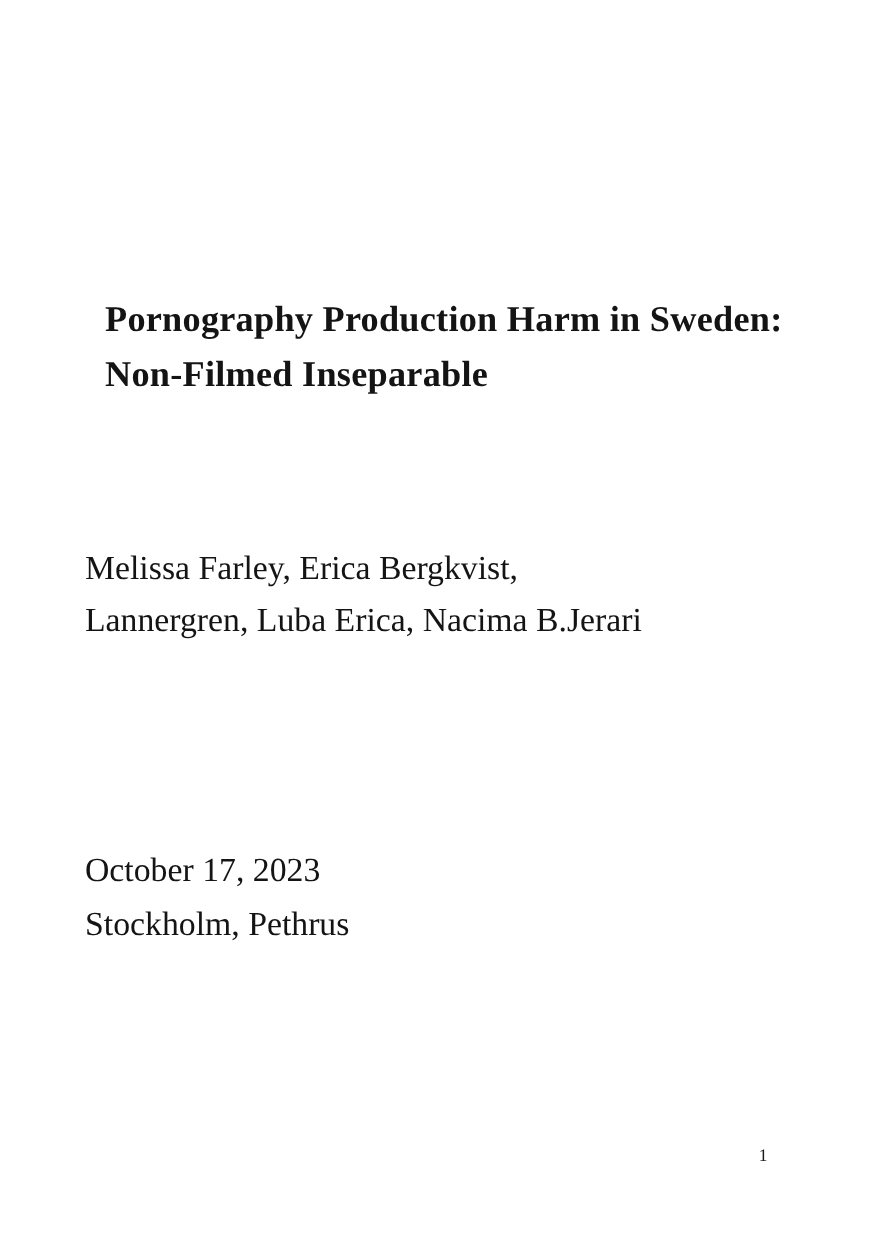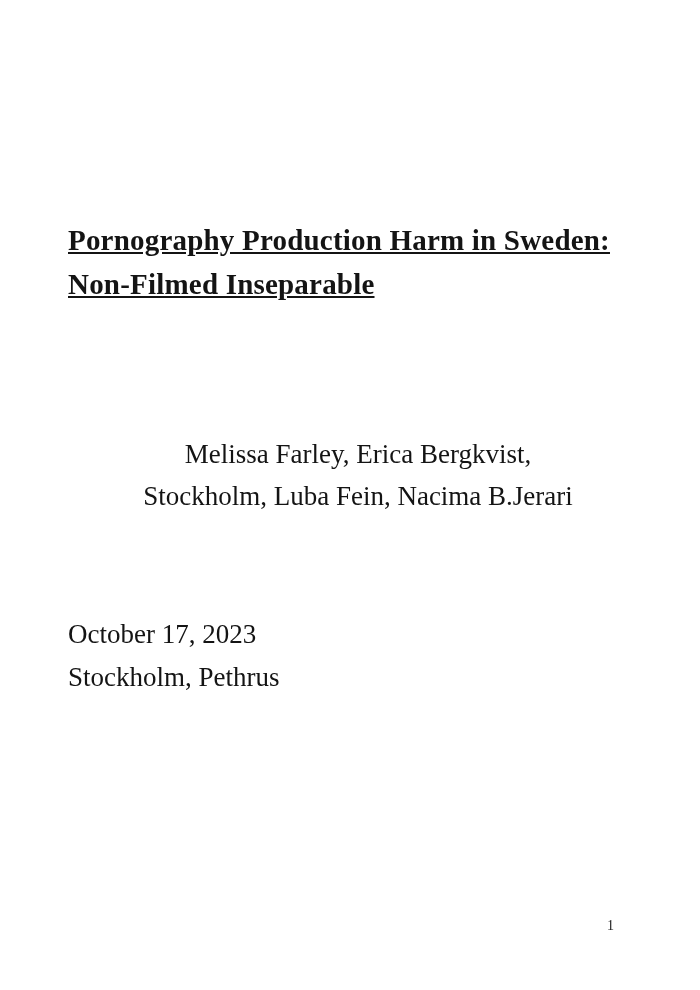--- a/index.html
+++ b/index.html
@@ -13,50 +13,48 @@
       height: 990px;
       background: #ffffff;
       color: #141414;
       font-family: "Liberation Serif", "DejaVu Serif", serif;
       overflow: hidden;
     }
     .title-block {
       position: absolute;
       left: 68px;
       top: 218px;
-      margin: 0;
+      margin: 16px;
       width: 580px;
       font-size: 29px;
       font-weight: bold;
       line-height: 44px;
       letter-spacing: 0.2px;
-      text-decoration: underline;
     }
     .title-block .line {
       display: block;
       white-space: nowrap;
     }
     .authors-block {
       position: absolute;
       left: 68px;
       top: 433px;
       width: 580px;
       font-size: 27px;
       font-weight: normal;
       line-height: 42px;
     }
     .authors-block .line {
       display: block;
       white-space: nowrap;
-      text-align: center;
     }
     .dateline-block {
       position: absolute;
       left: 68px;
-      top: 613px;
+      top: 675px;
       width: 400px;
       font-size: 27px;
       font-weight: normal;
       line-height: 43px;
     }
     .dateline-block .line {
       display: block;
       white-space: nowrap;
     }
     .page-number {
@@ -73,21 +71,21 @@
 
 <div class="page">
 
   <h1 class="title-block">
     <span class="line">Pornography Production Harm in Sweden:</span>
     <span class="line">Non-Filmed Inseparable</span>
   </h1>
 
   <div class="authors-block">
     <span class="line">Melissa Farley, Erica Bergkvist,</span>
-    <span class="line">Stockholm, Luba Fein, Nacima B.Jerari</span>
+    <span class="line">Lannergren, Luba Erica, Nacima B.Jerari</span>
   </div>
 
   <div class="dateline-block">
     <span class="line">October 17, 2023</span>
     <span class="line">Stockholm, Pethrus</span>
   </div>
 
   <div class="page-number">1</div>
 
 </div>

